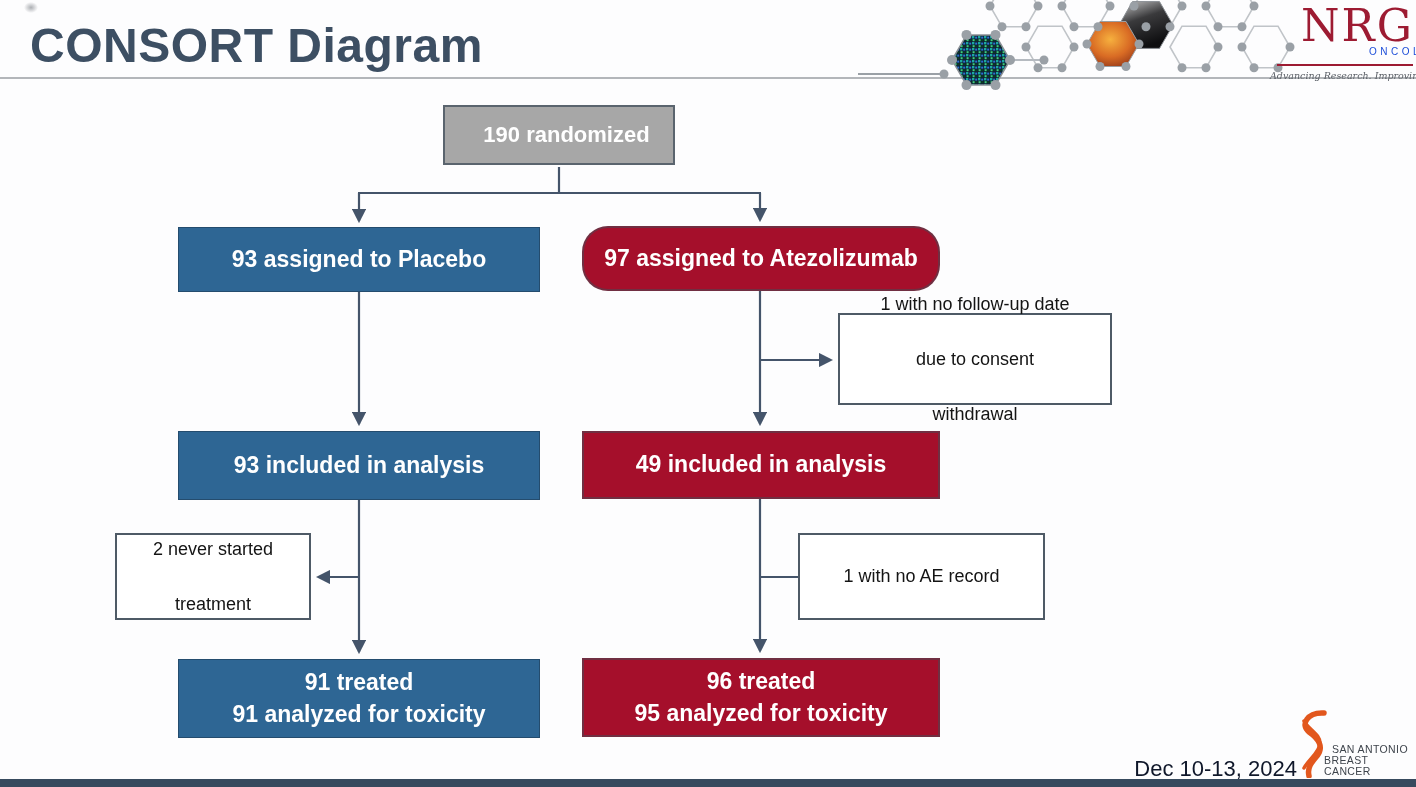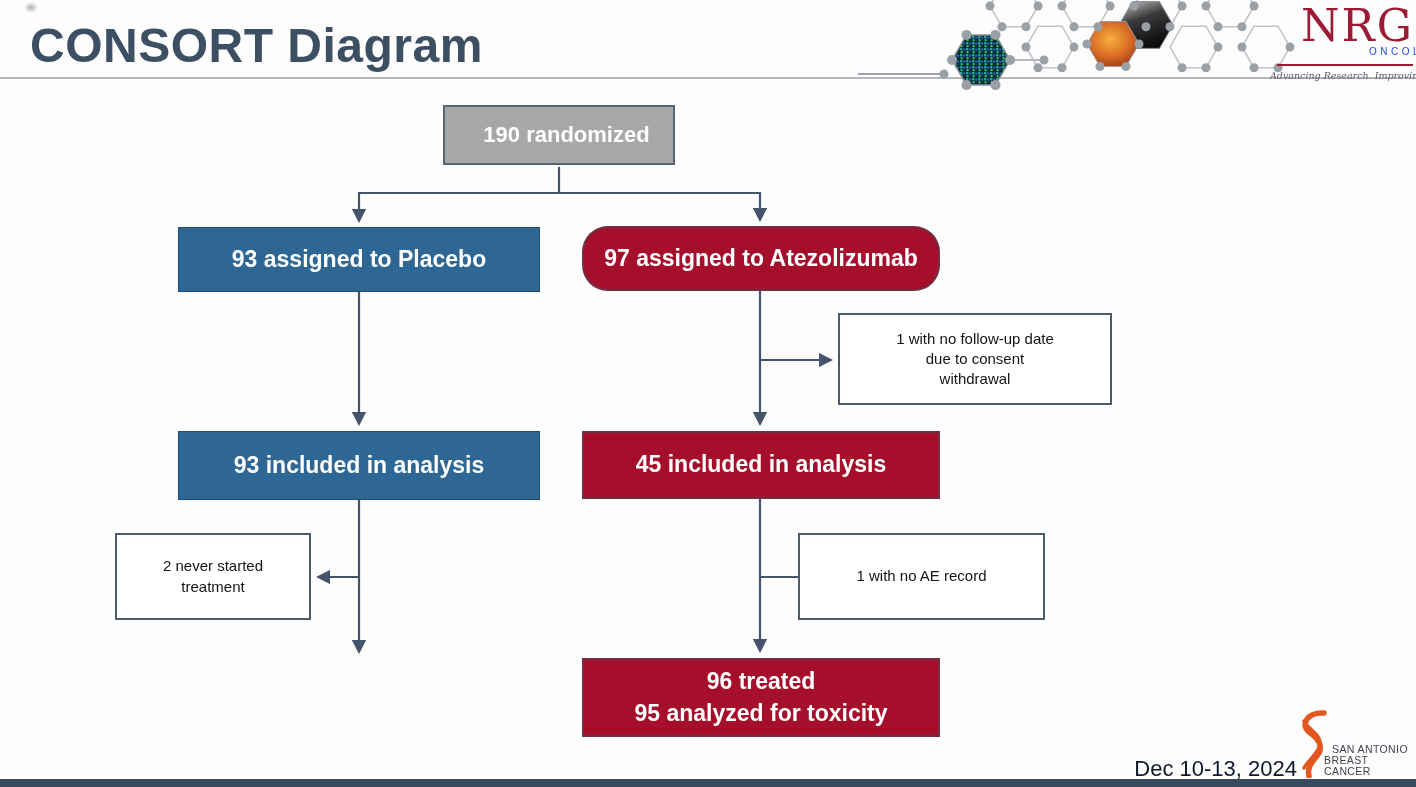--- a/index.html
+++ b/index.html
@@ -22,22 +22,22 @@
     letter-spacing:3.5px;font-weight:400;}
   .nrg-rule{position:absolute;left:1277px;top:64px;width:136px;height:2px;background:#9d1b32;}
   .nrg-tagline{position:absolute;left:1270px;top:70px;width:146px;text-align:center;
     font-family:"DejaVu Serif",serif;font-style:italic;font-size:9.5px;color:#5a5f66;white-space:nowrap;}
   
   .box{position:absolute;display:flex;flex-direction:column;align-items:center;justify-content:center;
     text-align:center;box-sizing:border-box;}
   .box.gray{background:#a7a7a7;border:2px solid #5a646e;color:#fff;font-weight:bold;font-size:22px;}
   .box.blue{background:#2e6694;border:1px solid rgba(25,45,65,.45);color:#fff;font-weight:bold;font-size:23px;}
   .box.red{background:#a50f2b;border:2px solid rgba(70,75,85,.55);color:#fff;font-weight:bold;font-size:23px;}
-  .box.white{background:#ffffff;border:2px solid #4e5a66;color:#141414;font-size:15px;
-    font-weight:400;line-height:1.45;}
+  .box.white{background:#ffffff;border:2px solid #4e5a66;color:#141414;font-size:18px;
+    font-weight:400;line-height:1.45;gap:31px;}
   .box .ln{display:block;line-height:1.35;}
   
   .connectors{position:absolute;left:0;top:0;pointer-events:none;}
   
   .hexart{position:absolute;left:840px;top:0;pointer-events:none;}
   
   .footer-date{position:absolute;right:119px;top:756px;font-size:22px;color:#0f172a;}
   .sabcs-ribbon{position:absolute;left:1297px;top:710px;}
   .sabcs-text{position:absolute;left:1316px;top:744px;font-size:10.5px;color:#3e444c;
     letter-spacing:.4px;line-height:1.07;font-weight:400;}
@@ -174,32 +174,36 @@
     <span class="ln">1 with no follow-up date</span>
     <span class="ln">due to consent</span>
     <span class="ln">withdrawal</span>
   </div>
 
   <div class="box blue" style="left:178px;top:431px;width:362px;height:69px;">
     <span class="ln">93 included in analysis</span>
   </div>
 
   <div class="box red" style="left:582px;top:431px;width:358px;height:68px;">
-    <span class="ln">45 included in analysis</span>
+    <span class="ln">49 included in analysis</span>
   </div>
 
   <div class="box white" style="left:115px;top:533px;width:196px;height:87px;">
     <span class="ln">2 never started</span>
     <span class="ln">treatment</span>
   </div>
 
   <div class="box white" style="left:798px;top:533px;width:247px;height:87px;">
     <span class="ln">1 with no AE record</span>
   </div>
 
+  <div class="box blue" style="left:178px;top:659px;width:362px;height:79px;">
+    <span class="ln">91 treated</span>
+    <span class="ln">91 analyzed for toxicity</span>
+  </div>
 
   <div class="box red" style="left:582px;top:658px;width:358px;height:79px;">
     <span class="ln">96 treated</span>
     <span class="ln">95 analyzed for toxicity</span>
   </div>
 
   <div class="footer-date">Dec 10-13, 2024</div>
 
   <svg class="sabcs-ribbon" width="34" height="68" viewBox="0 0 34 68">
     <g stroke="#e2571d" fill="none" stroke-linecap="round">

